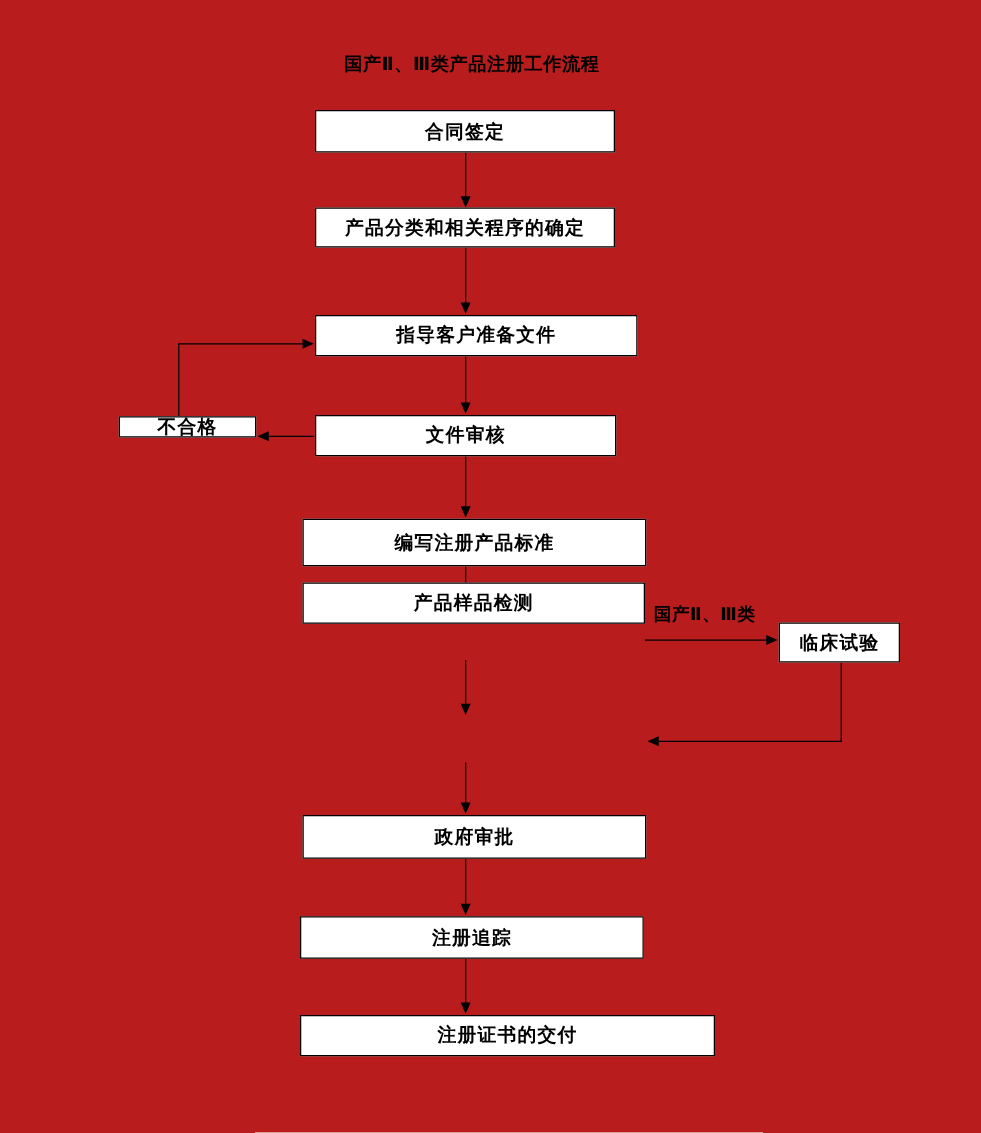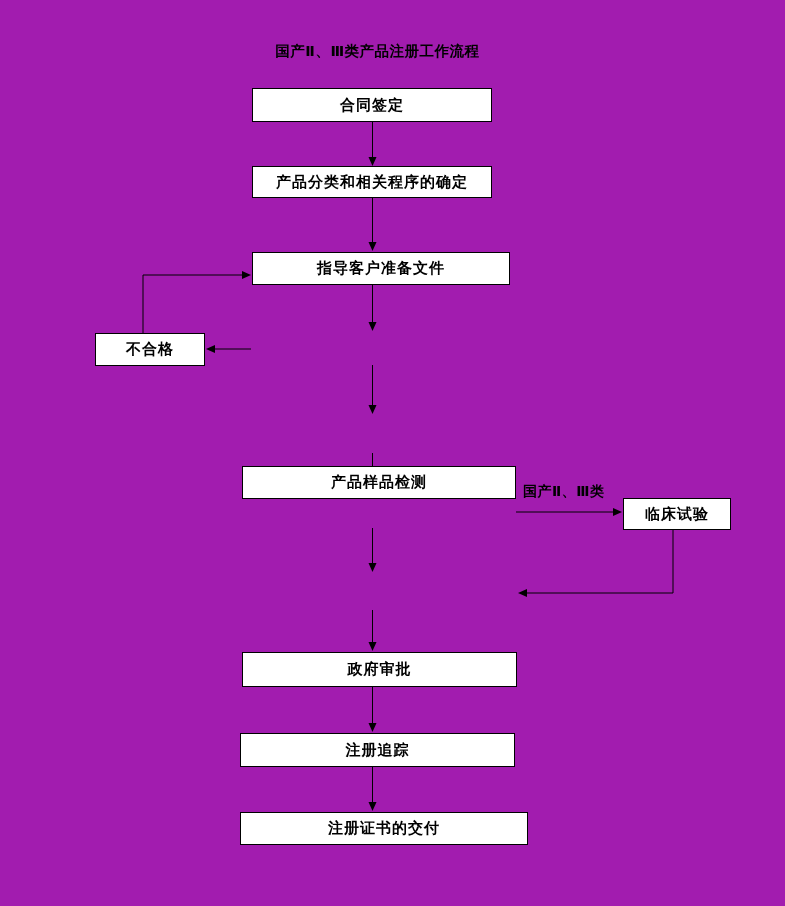--- a/index.html
+++ b/index.html
@@ -4,21 +4,21 @@
 <style>
   html, body {
     margin: 0;
     padding: 0;
     background: #ffffff;
   }
   .canvas {
     position: relative;
     width: 785px;
     height: 906px;
-    background: #a21caf;
+    background: #b91c1c;
     font-family: "DejaVu Sans", sans-serif;
     color: #000000;
     overflow: hidden;
   }
   .flow-title {
     position: absolute;
     left: 270px;
     top: 42px;
     width: 215px;
     text-align: center;
@@ -133,42 +133,48 @@
   </div>
 
   <div class="node" style="left:252px; top:166px; width:240px; height:32px;">
     <span>产品分类和相关程序的确定</span>
   </div>
 
   <div class="node" style="left:252px; top:252px; width:258px; height:33px;">
     <span>指导客户准备文件</span>
   </div>
 
+  <div class="node" style="left:252px; top:332px; width:241px; height:33px;">
+    <span>文件审核</span>
+  </div>
 
-  <div class="node" style="left:95px; top:333px; width:110px; height:33px;">
+  <div class="node" style="left:95px; top:333px; width:110px; height:17px;">
     <span>不合格</span>
   </div>
 
+  <div class="node" style="left:242px; top:415px; width:275px; height:38px;">
+    <span>编写注册产品标准</span>
+  </div>
 
   <div class="node" style="left:242px; top:466px; width:274px; height:33px;">
     <span>产品样品检测</span>
   </div>
 
-  <div class="node" style="left:623px; top:498px; width:108px; height:32px;">
+  <div class="node" style="left:623px; top:498px; width:97px; height:32px;">
     <span>临床试验</span>
   </div>
 
 
   <div class="node" style="left:242px; top:652px; width:275px; height:35px;">
     <span>政府审批</span>
   </div>
 
   <div class="node" style="left:240px; top:733px; width:275px; height:34px;">
     <span>注册追踪</span>
   </div>
 
-  <div class="node" style="left:240px; top:812px; width:288px; height:33px;">
+  <div class="node" style="left:240px; top:812px; width:332px; height:33px;">
     <span>注册证书的交付</span>
   </div>
 
   <div class="edge-label">国产Ⅱ、Ⅲ类</div>
 
 </div>
 
 </body></html>

